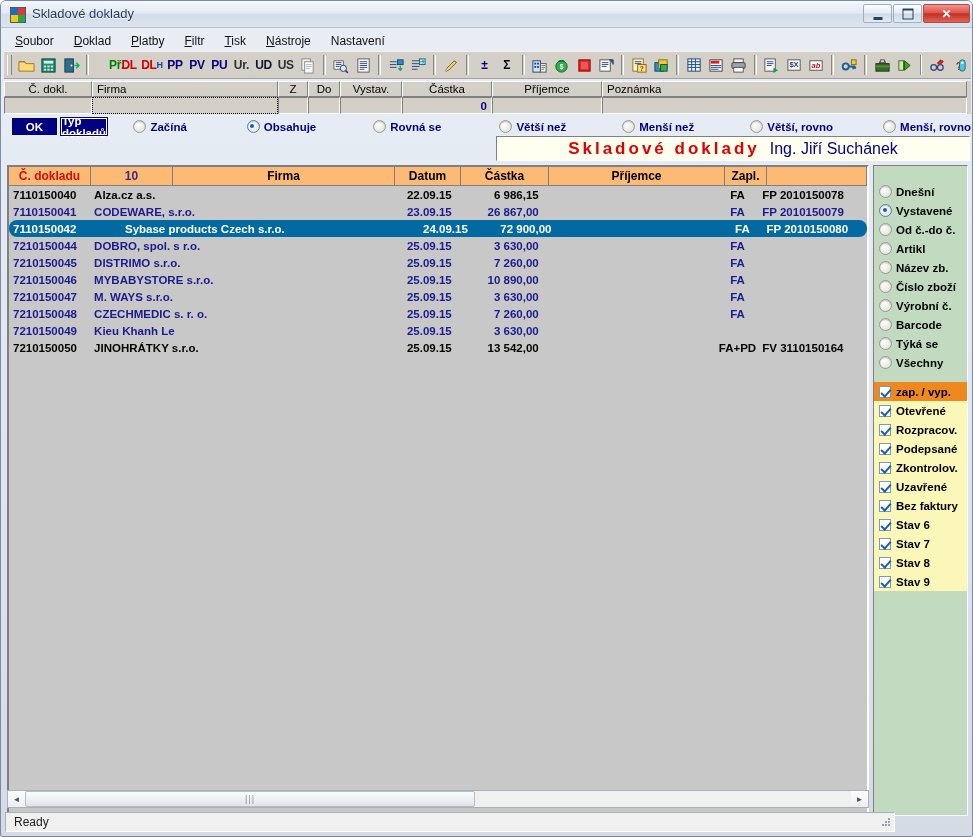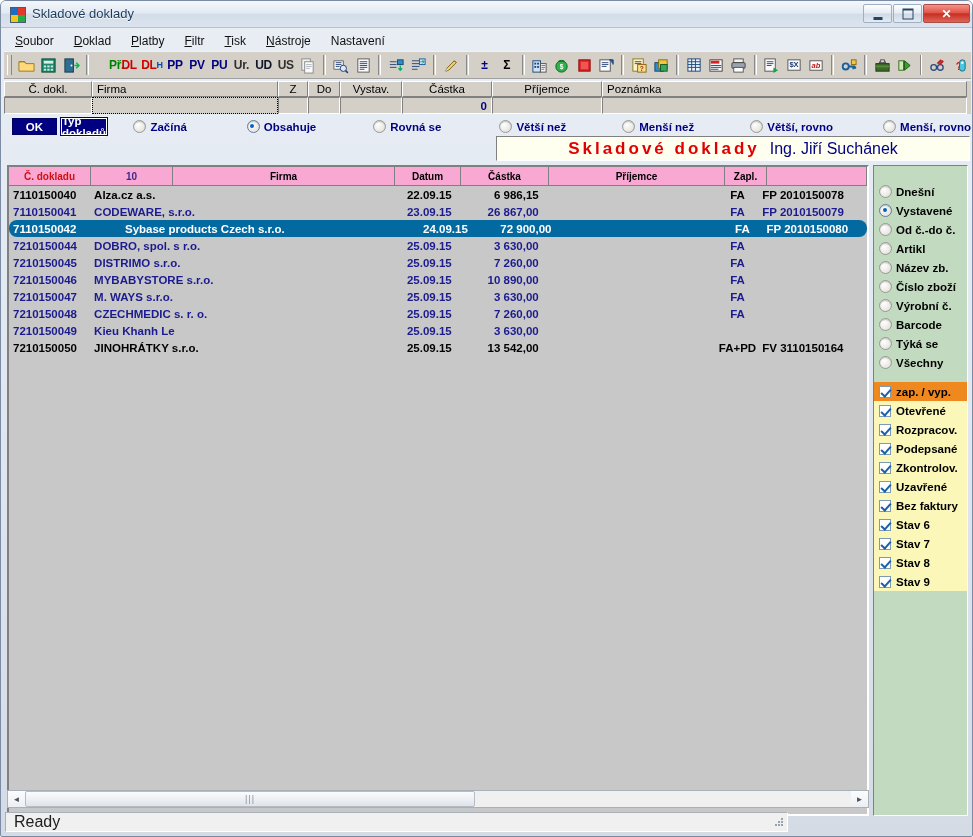--- a/index.html
+++ b/index.html
@@ -190,24 +190,24 @@
     box-sizing: border-box;
     overflow: hidden;
   }
   .grid-head {
     display: flex; height: 19px; background: #f0f0f0;
     border-bottom: 1px solid #808080;
     box-sizing: border-box;
   }
   .grid-head .gh {
     border-right: 1px solid #808080;
-    font-size: 10px; font-weight: bold;
+    font-size: 12px; font-weight: bold;
     display: flex; align-items: center; justify-content: center;
     box-sizing: border-box; overflow: hidden; white-space: nowrap;
-    background: #f9a8d4;
+    background: #fdba74;
   }
   .gh.c0 { color: #d01010; }
   .gh.c1 { color: #3a2a8c; }
   .gh.dark { color: #000; }
   .grid-body { background: #c8c8c8; height: 630px; }
   .grow {
     display: flex; height: 17px; align-items: center;
     font-size: 11.5px; font-weight: bold;
     box-sizing: border-box;
   }
@@ -276,27 +276,27 @@
     position: absolute; left: 0; top: 0; width: 450px; height: 16px;
     background: linear-gradient(180deg,#fbfcfd 0%, #edf0f4 50%, #dfe4ea 100%);
     border: 1px solid #b4bcc6; border-radius: 2px;
     box-sizing: border-box;
     display: flex; align-items: center; justify-content: center;
     font-size: 9px; color: #8a919b; letter-spacing: 1px;
   }
 
   
   .statusbar {
-    position: absolute; left: 4px; top: 811px; width: 783px; height: 20px;
+    position: absolute; left: 4px; top: 811px; width: 890px; height: 20px;
     background: #f0f0f0;
     border: 1px solid; border-color: #a8b0ba #fff #fff #a8b0ba;
     box-sizing: border-box;
     display: flex; align-items: center;
     padding-left: 8px;
-    font-size: 16px; color: #202020;
+    font-size: 12px; color: #202020;
   }
   .resize-grip {
     position: absolute; right: 3px; bottom: 2px;
     width: 12px; height: 12px;
   }
 </style>
 </head>
 <body>
 
 <div id="app">

